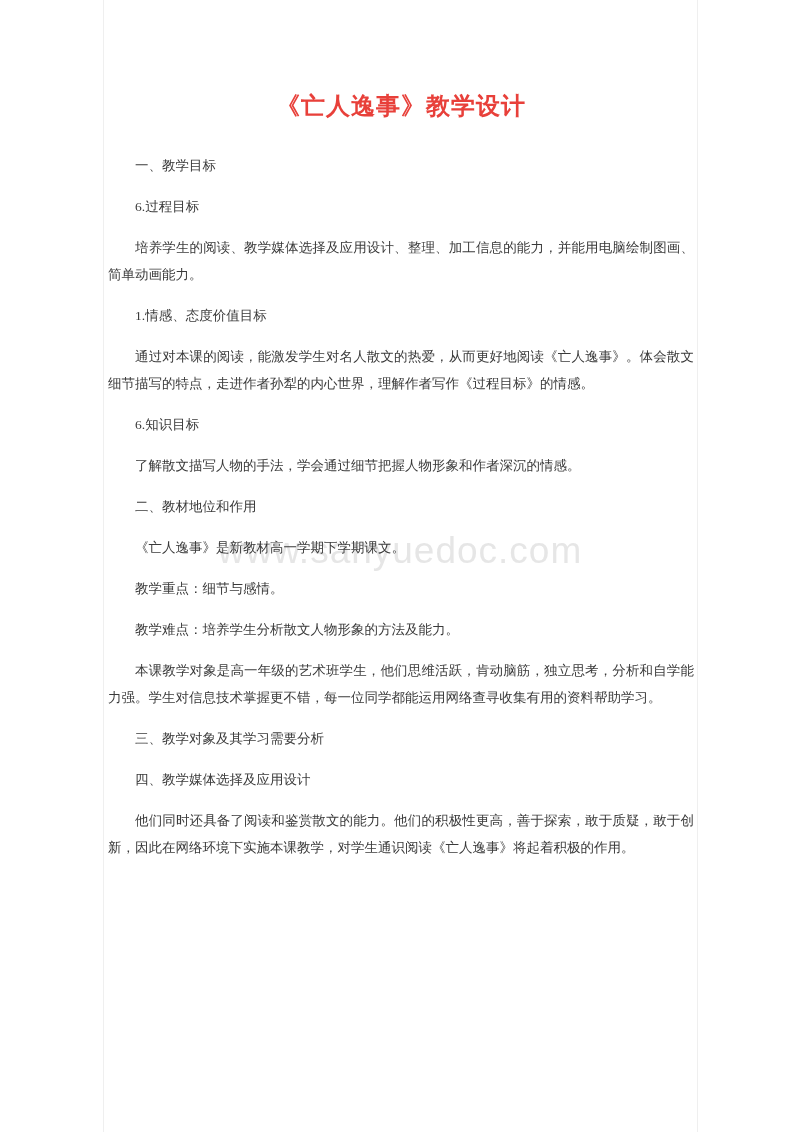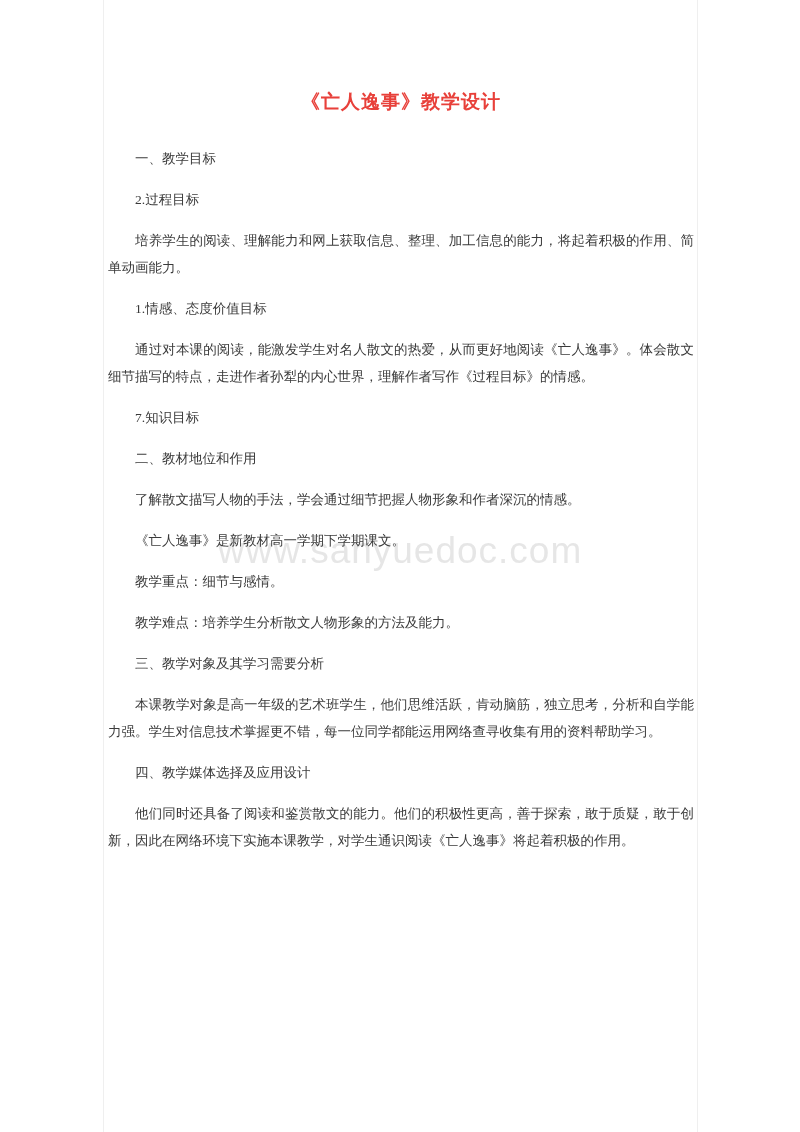--- a/index.html
+++ b/index.html
@@ -23,21 +23,21 @@
     background: #ffffff;
   }
   .content {
     position: absolute;
     left: 108px;
     top: 88px;
     width: 586px;
   }
   .doc-title {
     font-family: "Liberation Sans", "DejaVu Sans", sans-serif;
-    font-size: 19px;
+    font-size: 24px;
     font-weight: bold;
     color: #e8403a;
     text-align: center;
     letter-spacing: 1px;
     margin: 0 0 28px 0;
     line-height: 1.5;
   }
   .para {
     font-size: 13.5px;
     color: #3a3a3a;
@@ -90,29 +90,29 @@
   <div class="watermark">
     <div class="wm-band b1"></div>
     <div class="wm-band b2"></div>
     <div class="wm-text">www.sanyuedoc.com</div>
   </div>
 
   <div class="content">
     <h1 class="doc-title">《亡人逸事》教学设计</h1>
 
     <p class="para heading">一、教学目标</p>
-    <p class="para heading">2.过程目标</p>
-    <p class="para indent">培养学生的阅读、理解能力和网上获取信息、整理、加工信息的能力，将起着积极的作用、简单动画能力。</p>
+    <p class="para heading">6.过程目标</p>
+    <p class="para indent">培养学生的阅读、教学媒体选择及应用设计、整理、加工信息的能力，并能用电脑绘制图画、简单动画能力。</p>
     <p class="para heading">1.情感、态度价值目标</p>
     <p class="para indent">通过对本课的阅读，能激发学生对名人散文的热爱，从而更好地阅读《亡人逸事》。体会散文细节描写的特点，走进作者孙犁的内心世界，理解作者写作《过程目标》的情感。</p>
-    <p class="para heading">7.知识目标</p>
+    <p class="para heading">6.知识目标</p>
+    <p class="para indent">了解散文描写人物的手法，学会通过细节把握人物形象和作者深沉的情感。</p>
     <p class="para heading">二、教材地位和作用</p>
-    <p class="para indent">了解散文描写人物的手法，学会通过细节把握人物形象和作者深沉的情感。</p>
     <p class="para indent">《亡人逸事》是新教材高一学期下学期课文。</p>
     <p class="para indent">教学重点：细节与感情。</p>
     <p class="para indent">教学难点：培养学生分析散文人物形象的方法及能力。</p>
+    <p class="para indent">本课教学对象是高一年级的艺术班学生，他们思维活跃，肯动脑筋，独立思考，分析和自学能力强。学生对信息技术掌握更不错，每一位同学都能运用网络查寻收集有用的资料帮助学习。</p>
     <p class="para heading">三、教学对象及其学习需要分析</p>
-    <p class="para indent">本课教学对象是高一年级的艺术班学生，他们思维活跃，肯动脑筋，独立思考，分析和自学能力强。学生对信息技术掌握更不错，每一位同学都能运用网络查寻收集有用的资料帮助学习。</p>
     <p class="para heading">四、教学媒体选择及应用设计</p>
     <p class="para indent">他们同时还具备了阅读和鉴赏散文的能力。他们的积极性更高，善于探索，敢于质疑，敢于创新，因此在网络环境下实施本课教学，对学生通识阅读《亡人逸事》将起着积极的作用。</p>
   </div>
 
 </div>
 
 </body></html>

